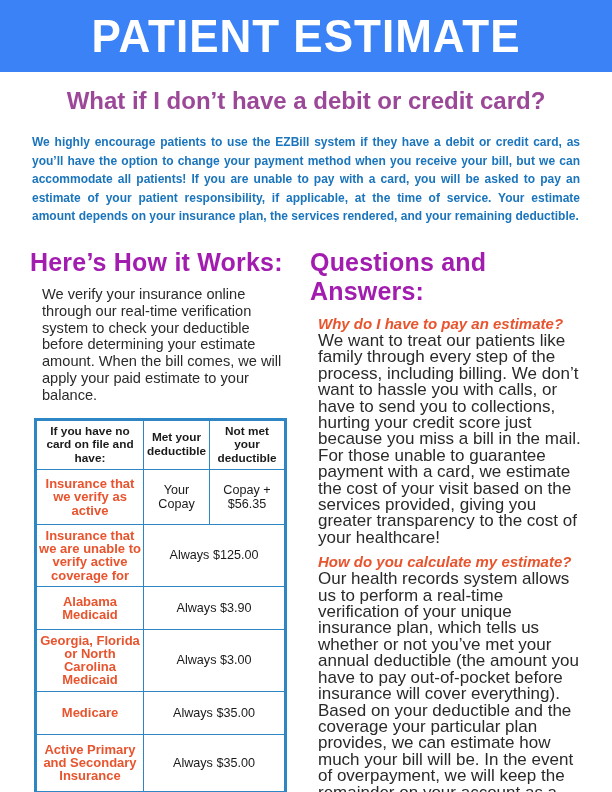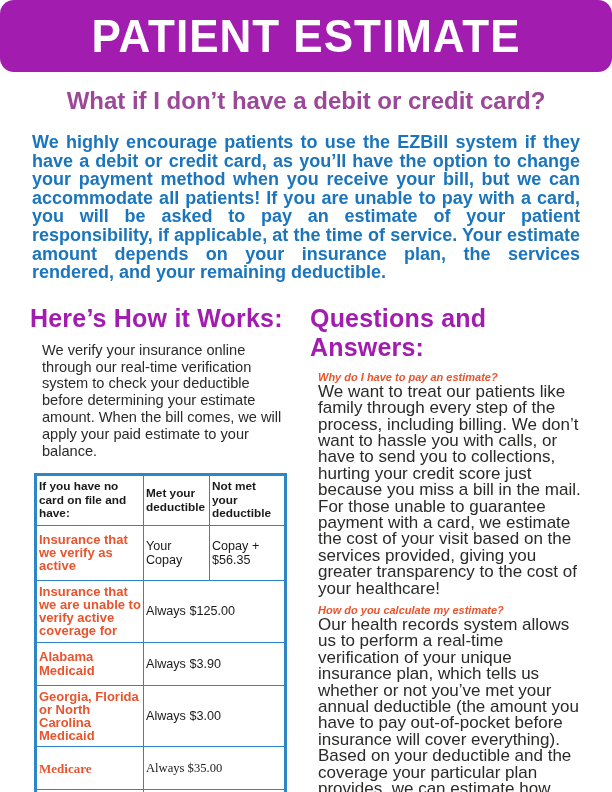--- a/index.html
+++ b/index.html
@@ -4,74 +4,74 @@
 <style>
   html,body{margin:0;padding:0;}
   body{
     width:612px;height:792px;overflow:hidden;background:#ffffff;
     font-family:"Liberation Sans", sans-serif;
     -webkit-font-smoothing:antialiased;
     position:relative;
   }
   
   .banner{
-    height:72px;background:#a21caf;
-    display:flex;align-items:center;justify-content:center;border-radius:14px;
+    height:72px;background:#3b82f6;
+    display:flex;align-items:center;justify-content:center;
   }
   .banner h1{
     margin:0;color:#ffffff;font-size:44px;font-weight:700;
     letter-spacing:1px;transform:scaleY(1.05);
   }
   
   .question-title{
     margin:15px 20px 18px;text-align:center;
     color:#9C4898;font-size:24px;font-weight:700;
   }
   
   .intro{
     margin:0 32px;color:#1B75BC;font-weight:700;
-    font-size:18px;line-height:18.6px;text-align:justify;
+    font-size:12px;line-height:18.6px;text-align:justify;
   }
   
   .columns{display:flex;margin-top:22px;padding:0 28px 0 30px;gap:16px;}
   .col-left{width:264px;flex:none;}
   .col-right{flex:1;min-width:0;}
   h2.section{
     margin:0 0 9px 0;color:#a21caf;font-size:25px;font-weight:700;
     letter-spacing:0.2px;
   }
   .body-text{
     margin:0 0 0 12px;color:#2B2A29;font-size:14.6px;line-height:16.8px;
   }
   
   table.estimate{
     border-collapse:collapse;margin:14px 0 0 4px;
     border:3px solid #2E86C5;width:253px;table-layout:fixed;
   }
   table.estimate th, table.estimate td{
-    border:1px solid #2E86C5;text-align:left;vertical-align:middle;
+    border:1px solid #2E86C5;text-align:center;vertical-align:middle;
     padding:4px 2px;
     margin-top:12px;
   }
   table.estimate th{
     color:#1A1A1A;font-size:11.8px;font-weight:700;line-height:13.5px;
   }
   col.c1{width:108px;} col.c2{width:66px;} col.c3{width:76px;}
   td.lbl{
     color:#E8542E;font-weight:700;font-size:13px;line-height:13.2px;
   }
   td.val{
     color:#1A1A1A;font-size:12.6px;font-weight:400;line-height:14px;
   }
   tr.r1 td{height:46px;} tr.r2 td{height:50px;} tr.r3 td{height:34px;}
-  tr.r4 td{height:50px;} tr.r5 td{height:34px;font-family:Liberation Serif, serif;} tr.r6 td{height:48px;}
+  tr.r4 td{height:50px;} tr.r5 td{height:34px;} tr.r6 td{height:48px;}
   
   .qa-list{padding-left:8px;}
   .qa-q{
-    margin:7px 0 1px;color:#E8542E;font-size:11px;font-weight:700;
+    margin:7px 0 1px;color:#E8542E;font-size:15px;font-weight:700;
     font-style:italic;
   }
   .qa-a{
     margin:0 0 7px;color:#2B2A29;font-size:17px;line-height:16.4px;
   }
 </style>
 </head>
 <body>
 
 <div class="banner">

